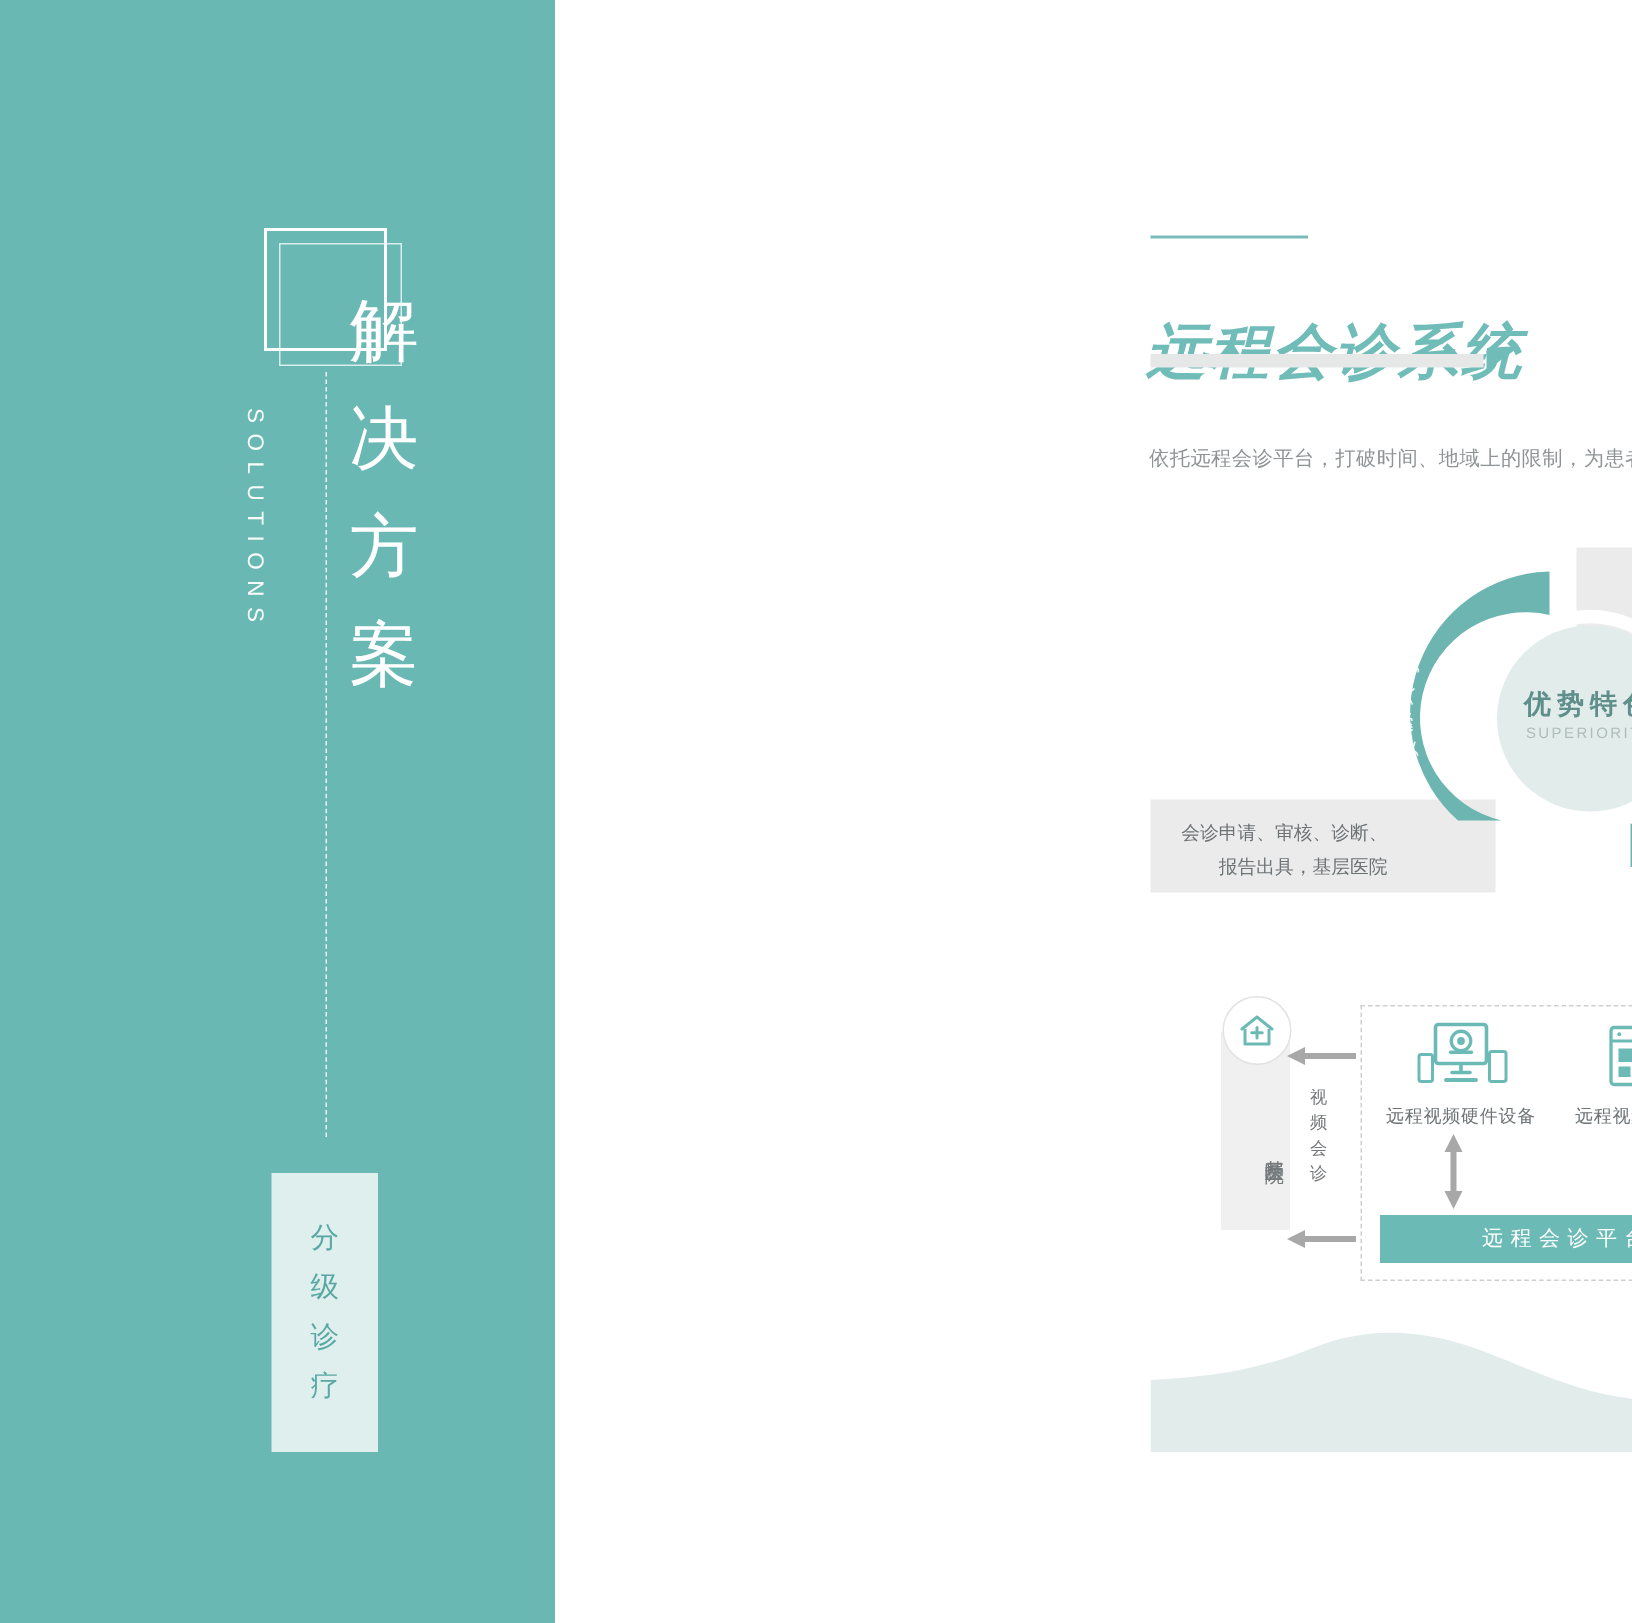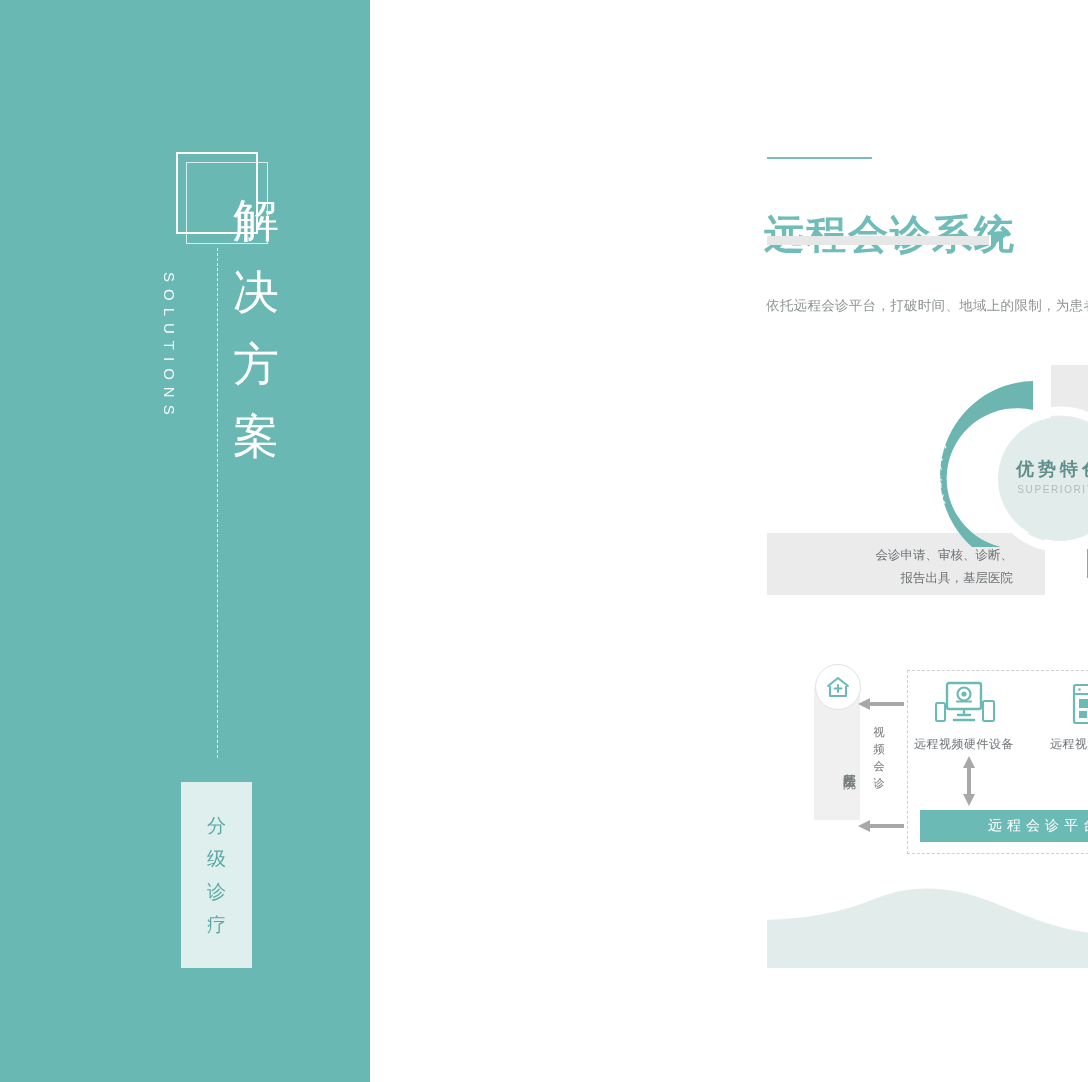--- a/index.html
+++ b/index.html
@@ -89,20 +89,21 @@
     width:105px;height:2px;background:#79bdbb;
   }
   .headline{
     position:absolute;left:394px;top:180px;
     color:#6fbcb8;
     font-size:40px;
     font-weight:bold;
     letter-spacing:2px;
     white-space:nowrap;
     text-shadow:1px 1px 0 rgba(255,255,255,.9);
+    font-style:italic;
   }
   .underbar{
     position:absolute;left:397px;top:236px;
     width:222px;height:9px;background:#e6e7e7;
   }
   .underbar-tri{
     position:absolute;left:621px;top:234px;
     width:0;height:0;
     border-left:18px solid #6fbcb8;
     border-bottom:13px solid transparent;
@@ -122,22 +123,22 @@
     background:#ebebeb;
     color:#6d7275;
     font-size:12.5px;
     line-height:23px;
   }
   .gbox-tr{
     left:284px;top:8px;width:272px;height:62px;
     padding:14px 0 0 58px;box-sizing:border-box;
   }
   .gbox-bl{
-    left:0px;top:176px;width:278px;height:62px;
-    padding:11px 32px 0 0;box-sizing:border-box;text-align:right;
+    left:0px;top:176px;width:230px;height:62px;
+    padding:11px 72px 0 0;box-sizing:border-box;text-align:right;
   }
   .circ-svg{position:absolute;left:0;top:0;width:556px;height:245px;}
   .core-cn{
     position:absolute;left:228px;top:100px;width:130px;
     text-align:center;color:#5f8e8b;font-size:18px;font-weight:bold;
     letter-spacing:4px;
   }
   .core-en{
     position:absolute;left:228px;top:127px;width:130px;
     text-align:center;color:#b0bcbc;font-size:10px;letter-spacing:1.6px;
@@ -162,21 +163,21 @@
     letter-spacing:1px;
   }
   .endicon{
     position:absolute;width:44px;height:44px;border-radius:50%;
     background:#fff;border:1px solid #e2e2e2;
     display:flex;align-items:center;justify-content:center;
   }
   .endicon.left{left:9px;top:2px;}
 
   .svc{position:absolute;width:120px;text-align:center;}
-  .svc.a{left:98px;top:14px;}
+  .svc.a{left:108px;top:14px;}
   .svc.b{left:234px;top:14px;}
   .svc .ic{height:56px;display:flex;align-items:center;justify-content:center;}
   .svc .cap{color:#6e7376;font-size:12px;margin-top:4px;letter-spacing:.5px;}
 
   .platform{
     position:absolute;left:114px;top:148px;width:250px;height:32px;
     background:#6cbab5;color:#ffffff;
     display:flex;align-items:center;justify-content:center;
     font-size:14px;letter-spacing:5px;
   }

